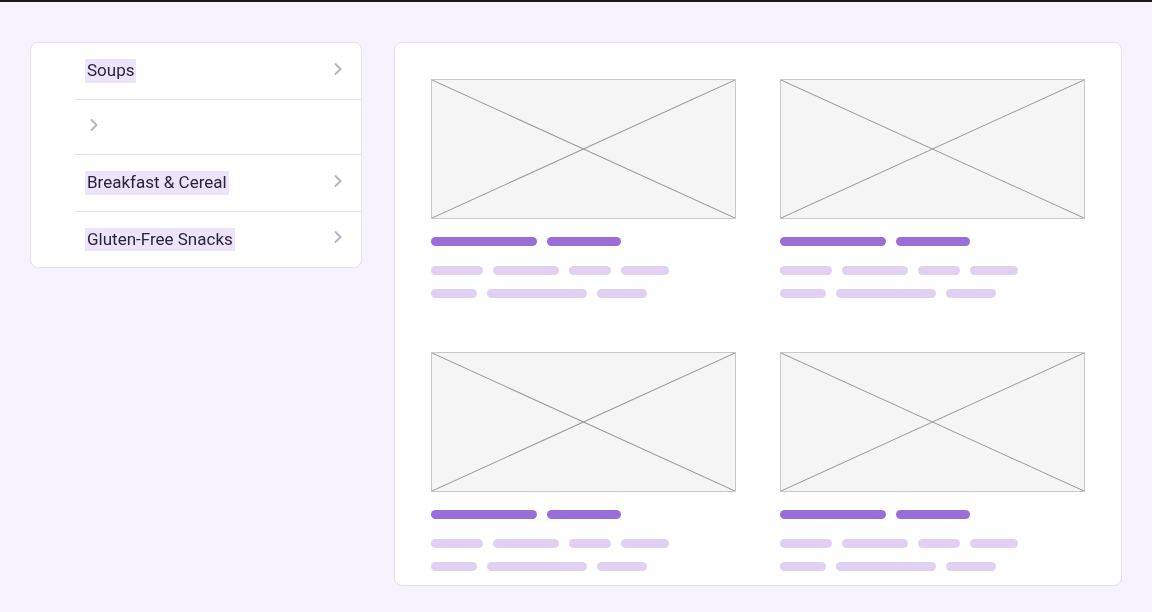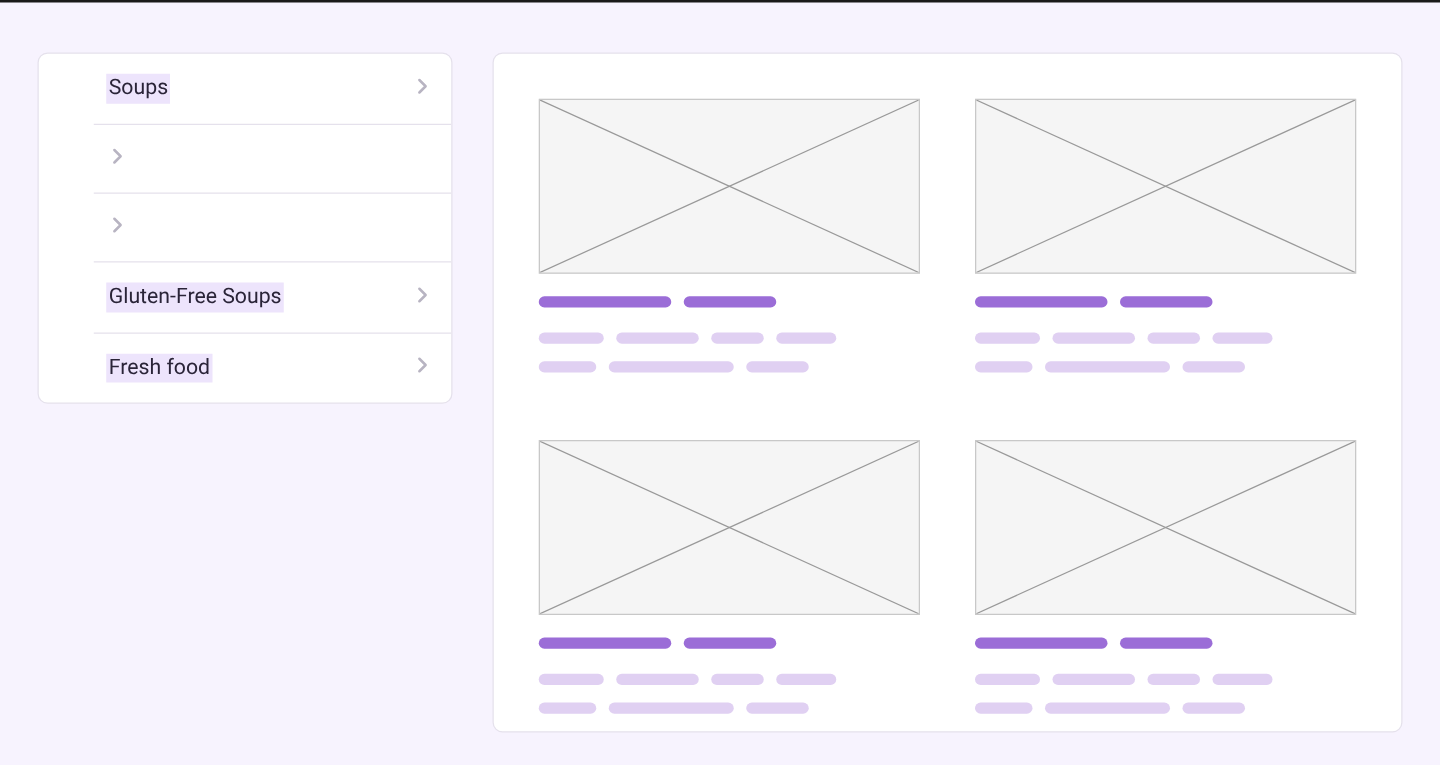--- a/index.html
+++ b/index.html
@@ -116,36 +116,29 @@
       </span>
     </div>
     <div class="sidebar-item">
       <span class="chevron">
         <svg width="18" height="18" viewBox="0 0 18 18" fill="none">
             <path d="M6.5 4L11.5 9L6.5 14" stroke="#b8b4c2" stroke-width="2" stroke-linecap="round" stroke-linejoin="round"></path>
           </svg>
       </span>
     </div>
     <div class="sidebar-item">
-      <span class="chevron">
-        <svg width="18" height="18" viewBox="0 0 18 18" fill="none">
-            <path d="M6.5 4L11.5 9L6.5 14" stroke="#b8b4c2" stroke-width="2" stroke-linecap="round" stroke-linejoin="round"></path>
-          </svg>
-      </span>
-    </div>
-    <div class="sidebar-item">
-      <span class="sidebar-label">Gluten-Free Soups</span>
-      <span class="chevron">
-        <svg width="18" height="18" viewBox="0 0 18 18" fill="none">
-            <path d="M6.5 4L11.5 9L6.5 14" stroke="#b8b4c2" stroke-width="2" stroke-linecap="round" stroke-linejoin="round"></path>
-          </svg>
-      </span>
-    </div>
-    <div class="sidebar-item">
-      <span class="sidebar-label">Fresh food</span>
+      <span class="sidebar-label">Breakfast &amp; Cereal</span>
+      <span class="chevron">
+        <svg width="18" height="18" viewBox="0 0 18 18" fill="none">
+            <path d="M6.5 4L11.5 9L6.5 14" stroke="#b8b4c2" stroke-width="2" stroke-linecap="round" stroke-linejoin="round"></path>
+          </svg>
+      </span>
+    </div>
+    <div class="sidebar-item">
+      <span class="sidebar-label">Gluten-Free Snacks</span>
       <span class="chevron">
         <svg width="18" height="18" viewBox="0 0 18 18" fill="none">
             <path d="M6.5 4L11.5 9L6.5 14" stroke="#b8b4c2" stroke-width="2" stroke-linecap="round" stroke-linejoin="round"></path>
           </svg>
       </span>
     </div>
   </nav>
 
   <main class="main">
     <div class="grid">

